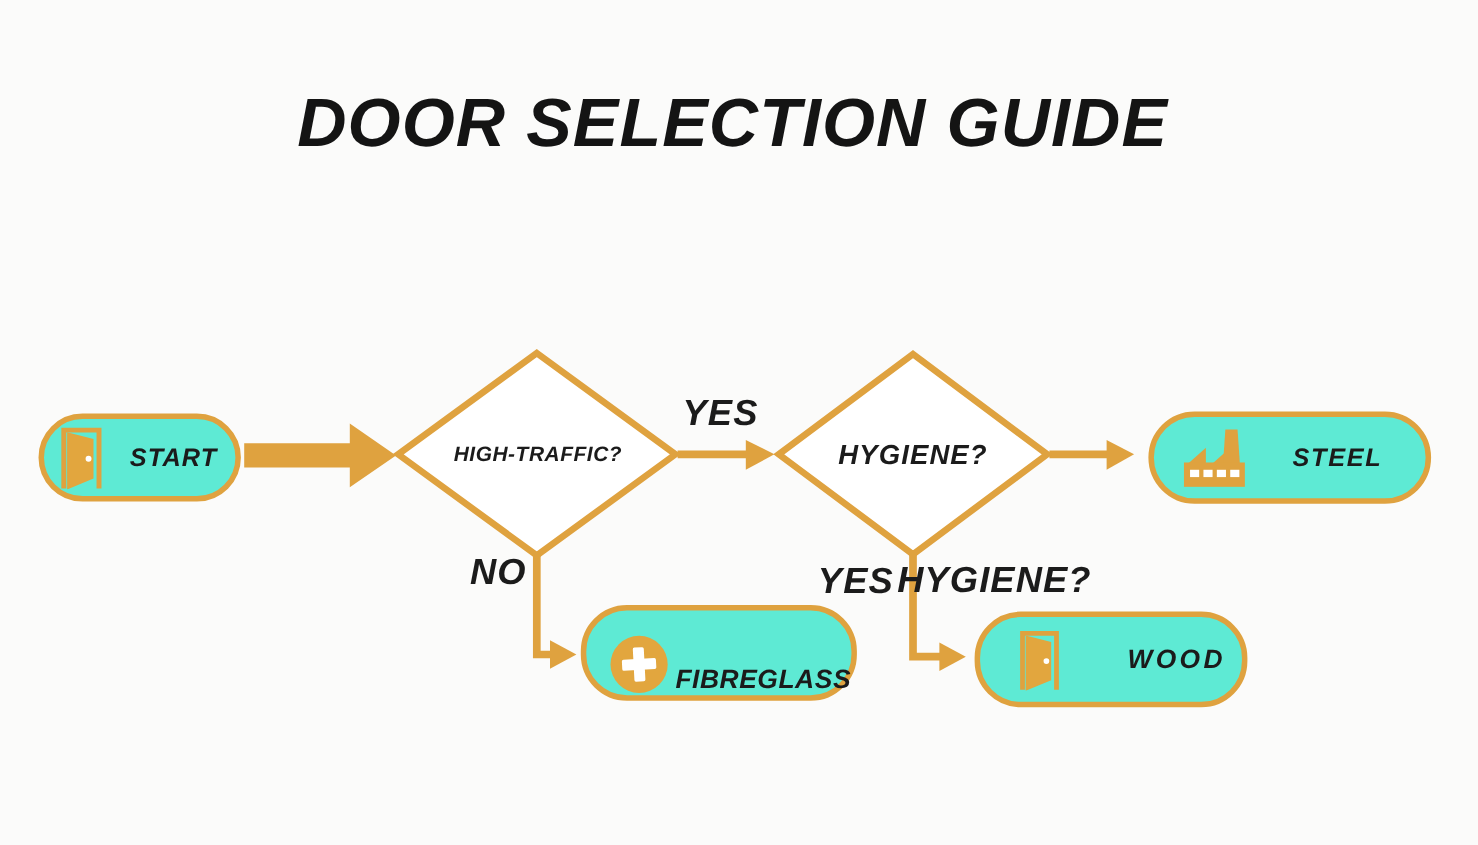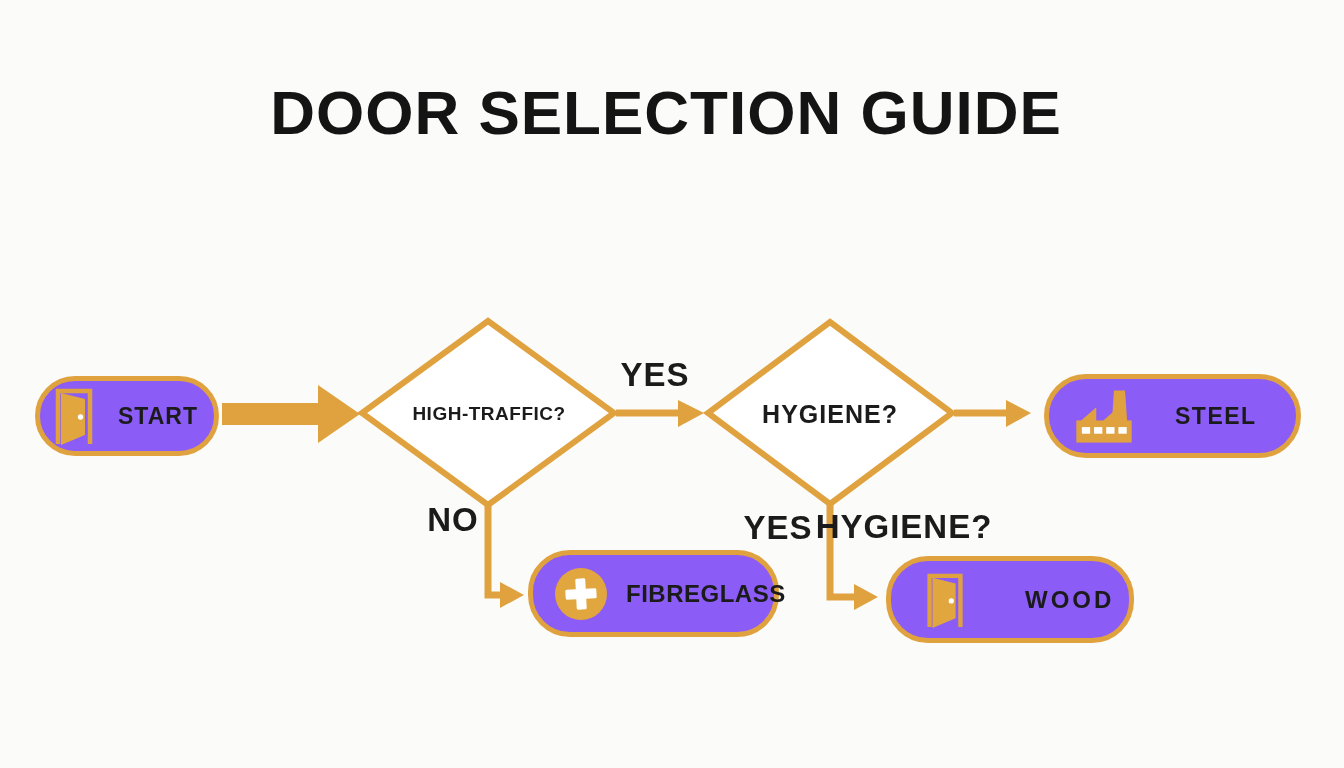--- a/index.html
+++ b/index.html
@@ -3,43 +3,43 @@
 <meta charset="utf-8">
 <style>
   :root{
     --accent:#DFA23F;
     --ink:#1b1b1b;
     --bg:#FBFBFA;
   }
   *{margin:0;padding:0;box-sizing:border-box;}
   html,body{width:1344px;height:768px;overflow:hidden;background:var(--bg);
     font-family:"Liberation Sans", sans-serif;}
-  .canvas{position:relative;width:1344px;height:768px;background:var(--bg);}
+  .canvas{position:relative;width:1344px;height:768px;background:var(--bg);font-style:italic;}
 
   .page-title{
     position:absolute;left:0;top:80px;width:1332px;
     text-align:center;font-size:62px;font-weight:900;letter-spacing:1px;
     color:#141414;line-height:1.05;
   }
 
   .connector-layer{position:absolute;left:0;top:0;width:1344px;height:768px;}
 
   .node{
-    position:absolute;background:#8b5cf6;border:5px solid var(--accent);
+    position:absolute;background:#5eead4;border:5px solid var(--accent);
     border-radius:42px;display:flex;align-items:center;
   }
   .node-label{font-weight:800;color:var(--ink);white-space:nowrap;}
 
   #node-start{left:35px;top:376px;width:184px;height:80px;padding-left:14px;gap:24px;border-radius:40px;}
   #node-start .node-label{font-size:23px;letter-spacing:1px;}
 
   #node-steel{left:1044px;top:374px;width:257px;height:84px;padding-left:24px;gap:40px;}
   #node-steel .node-label{font-size:23px;letter-spacing:1.5px;}
 
-  #node-fibreglass{left:528px;top:550px;width:251px;height:87px;padding-left:20px;gap:17px;}
+  #node-fibreglass{left:528px;top:550px;width:251px;height:87px;padding-left:20px;gap:5px;align-items:flex-end;}
   #node-fibreglass .node-label{font-size:24px;letter-spacing:0.5px;}
 
   #node-wood{left:886px;top:556px;width:248px;height:87px;padding-left:34px;gap:60px;}
   #node-wood .node-label{font-size:24px;letter-spacing:3px;}
 
   .decision-label{
     position:absolute;transform:translate(-50%,-50%);
     font-weight:800;color:var(--ink);white-space:nowrap;
   }
   #label-high-traffic{left:489px;top:414px;font-size:19px;letter-spacing:0.5px;}

